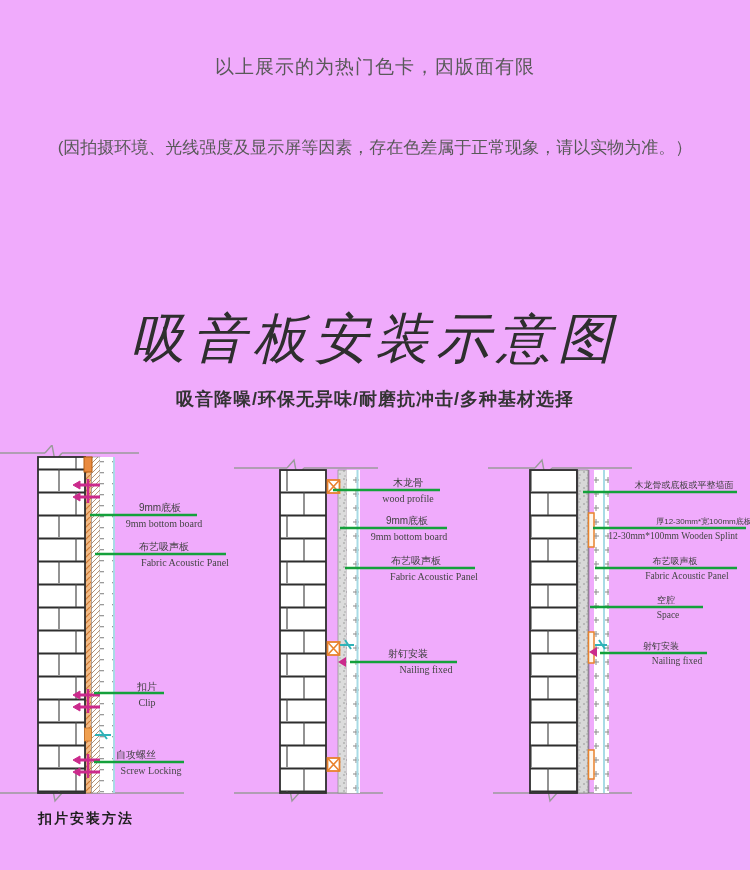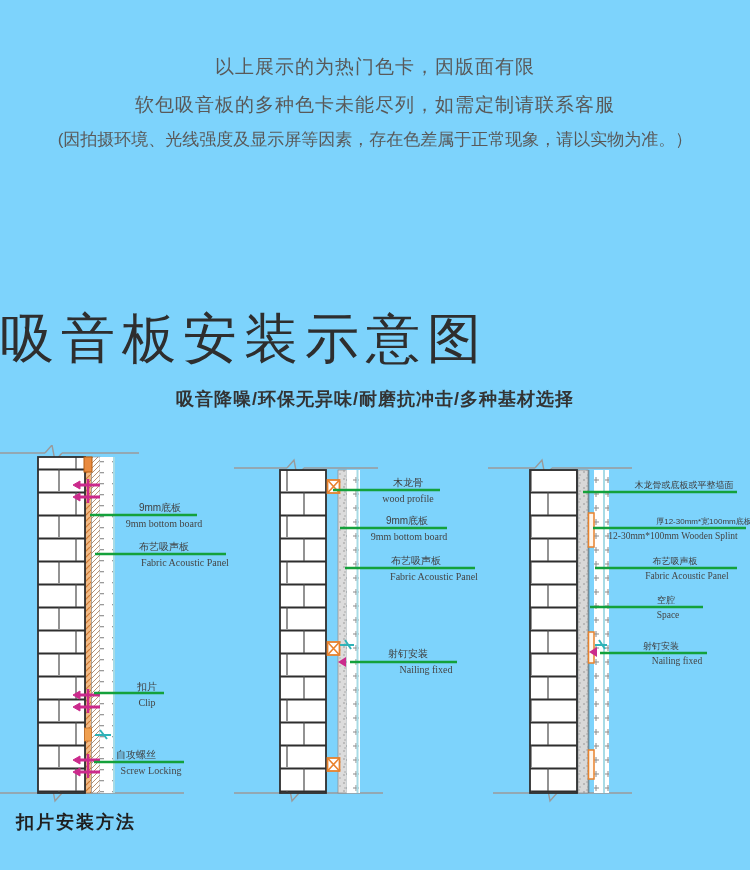--- a/index.html
+++ b/index.html
@@ -1,44 +1,43 @@
 <!DOCTYPE html>
 <html><head>
 <meta charset="utf-8">
 <style>
   html,body{margin:0;padding:0;background:#fff;}
-  #stage{position:relative;width:750px;height:870px;background:#7dd3fc;overflow:hidden;
+  #stage{position:relative;width:750px;height:870px;background:#f0abfc;overflow:hidden;
          font-family:"Liberation Sans",sans-serif;}
   .hline{position:absolute;left:0;width:750px;text-align:center;color:#595959;}
   .h12{font-size:19px;line-height:24px;letter-spacing:1px;}
-  .h3{font-size:17px;line-height:22px;}
-  #title{position:absolute;left:0;top:306px;width:750px;text-align:left;
-         font-size:54px;line-height:64px;letter-spacing:7px;color:#2e2e2e;font-weight:500;}
+  .h3{font-size:17px;line-height:22px;margin-top:8px;}
+  #title{position:absolute;left:0;top:306px;width:750px;text-align:center;
+         font-size:54px;line-height:64px;letter-spacing:7px;color:#2e2e2e;font-weight:500;font-style:italic;}
   #subtitle{position:absolute;left:0;top:388px;width:750px;text-align:center;
             font-size:18px;line-height:22px;color:#333;font-weight:600;letter-spacing:1px;}
-  .caption{position:absolute;top:810px;font-size:18px;font-weight:bold;color:#1f1f1f;
-           letter-spacing:2px;}
+  .caption{position:absolute;top:810px;font-size:14px;font-weight:bold;color:#1f1f1f;
+           text-align:center;letter-spacing:2px;}
   .dsvg{position:absolute;top:445px;}
   text{font-family:"Liberation Sans",sans-serif;fill:#3f3f3f;}
   .zh{font-size:10px;}
   .en{font-size:10px;font-family:"Liberation Serif",serif;fill:#454545;}
   .d3 .zh{font-size:9px;}
   .d3 .zhs{font-size:8px;}
   .d3 .en{font-size:9.5px;}
   .gl{stroke:#14a13b;stroke-width:2.4;}
   .gray{stroke:#9a9a9a;stroke-width:1.4;fill:none;}
   .teal{stroke:#2fb3b8;stroke-width:2;fill:none;}
 </style>
 </head>
 <body>
 
 <div id="stage">
 
   <div class="hline h12" style="top:55px">以上展示的为热门色卡，因版面有限</div>
-  <div class="hline h12" style="top:93px">软包吸音板的多种色卡未能尽列，如需定制请联系客服</div>
   <div class="hline h3" style="top:129px">(因拍摄环境、光线强度及显示屏等因素，存在色差属于正常现象，请以实物为准。）</div>
 
   <div id="title">吸音板安装示意图</div>
   <div id="subtitle">吸音降噪/环保无异味/耐磨抗冲击/多种基材选择</div>
 
   <svg class="dsvg" style="left:0" width="240" height="365" viewBox="0 0 240 365">
     <defs>
       <pattern id="brick1" width="46" height="46" patternUnits="userSpaceOnUse">
         <rect width="46" height="46" fill="#ffffff"></rect>
         <path d="M0,1.5 H46 M0,24.5 H46" stroke="#2e2e2e" stroke-width="2" fill="none"></path>

